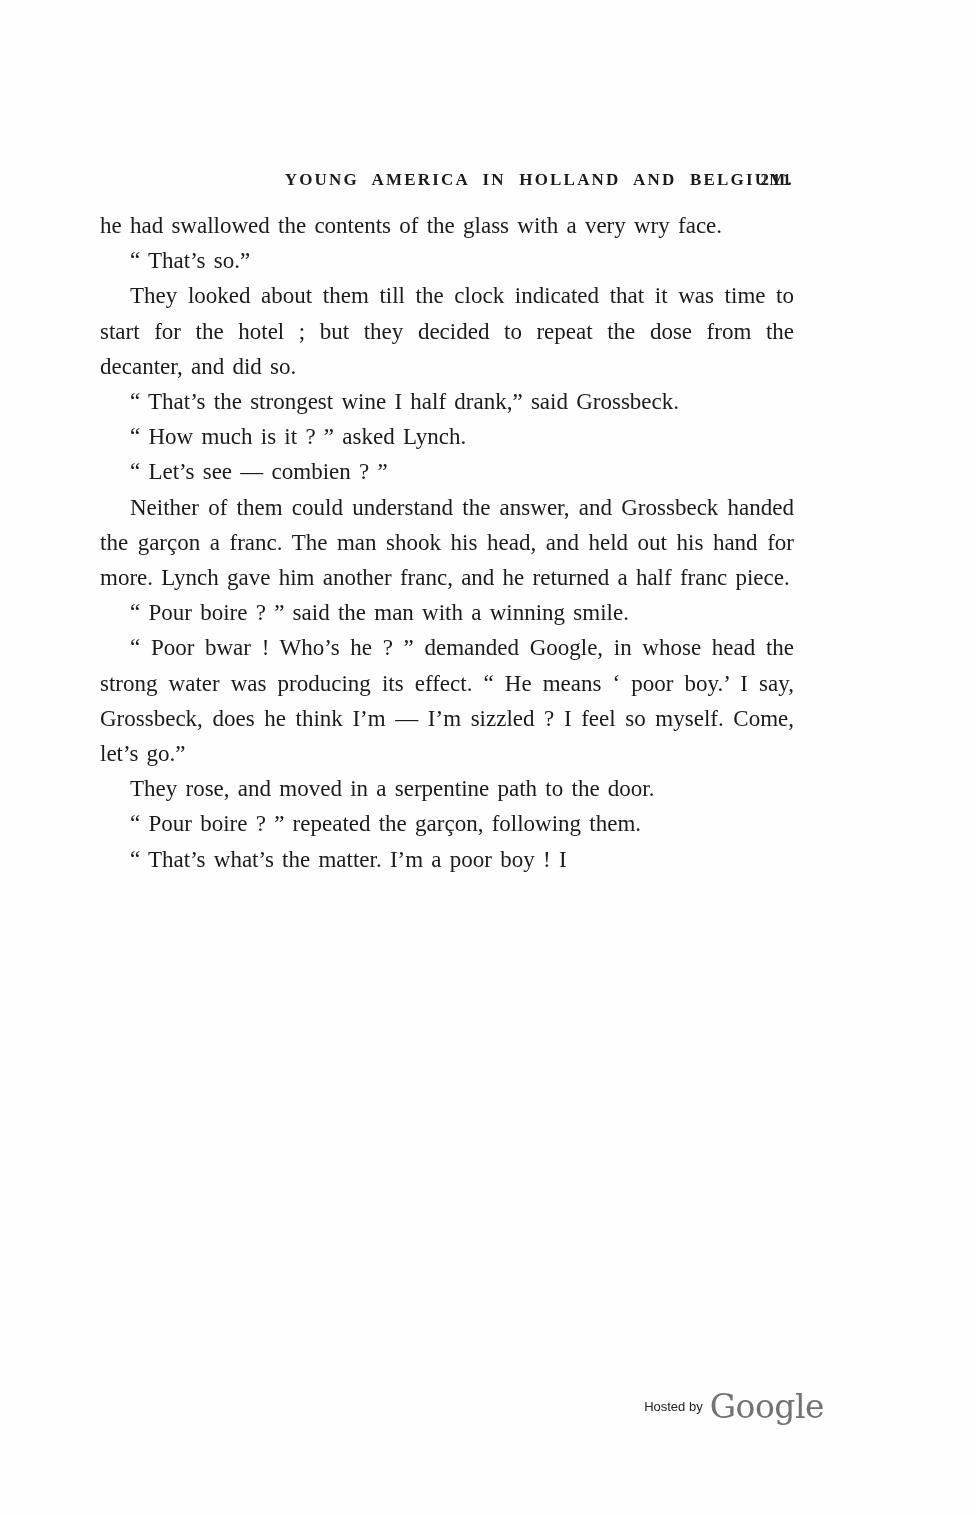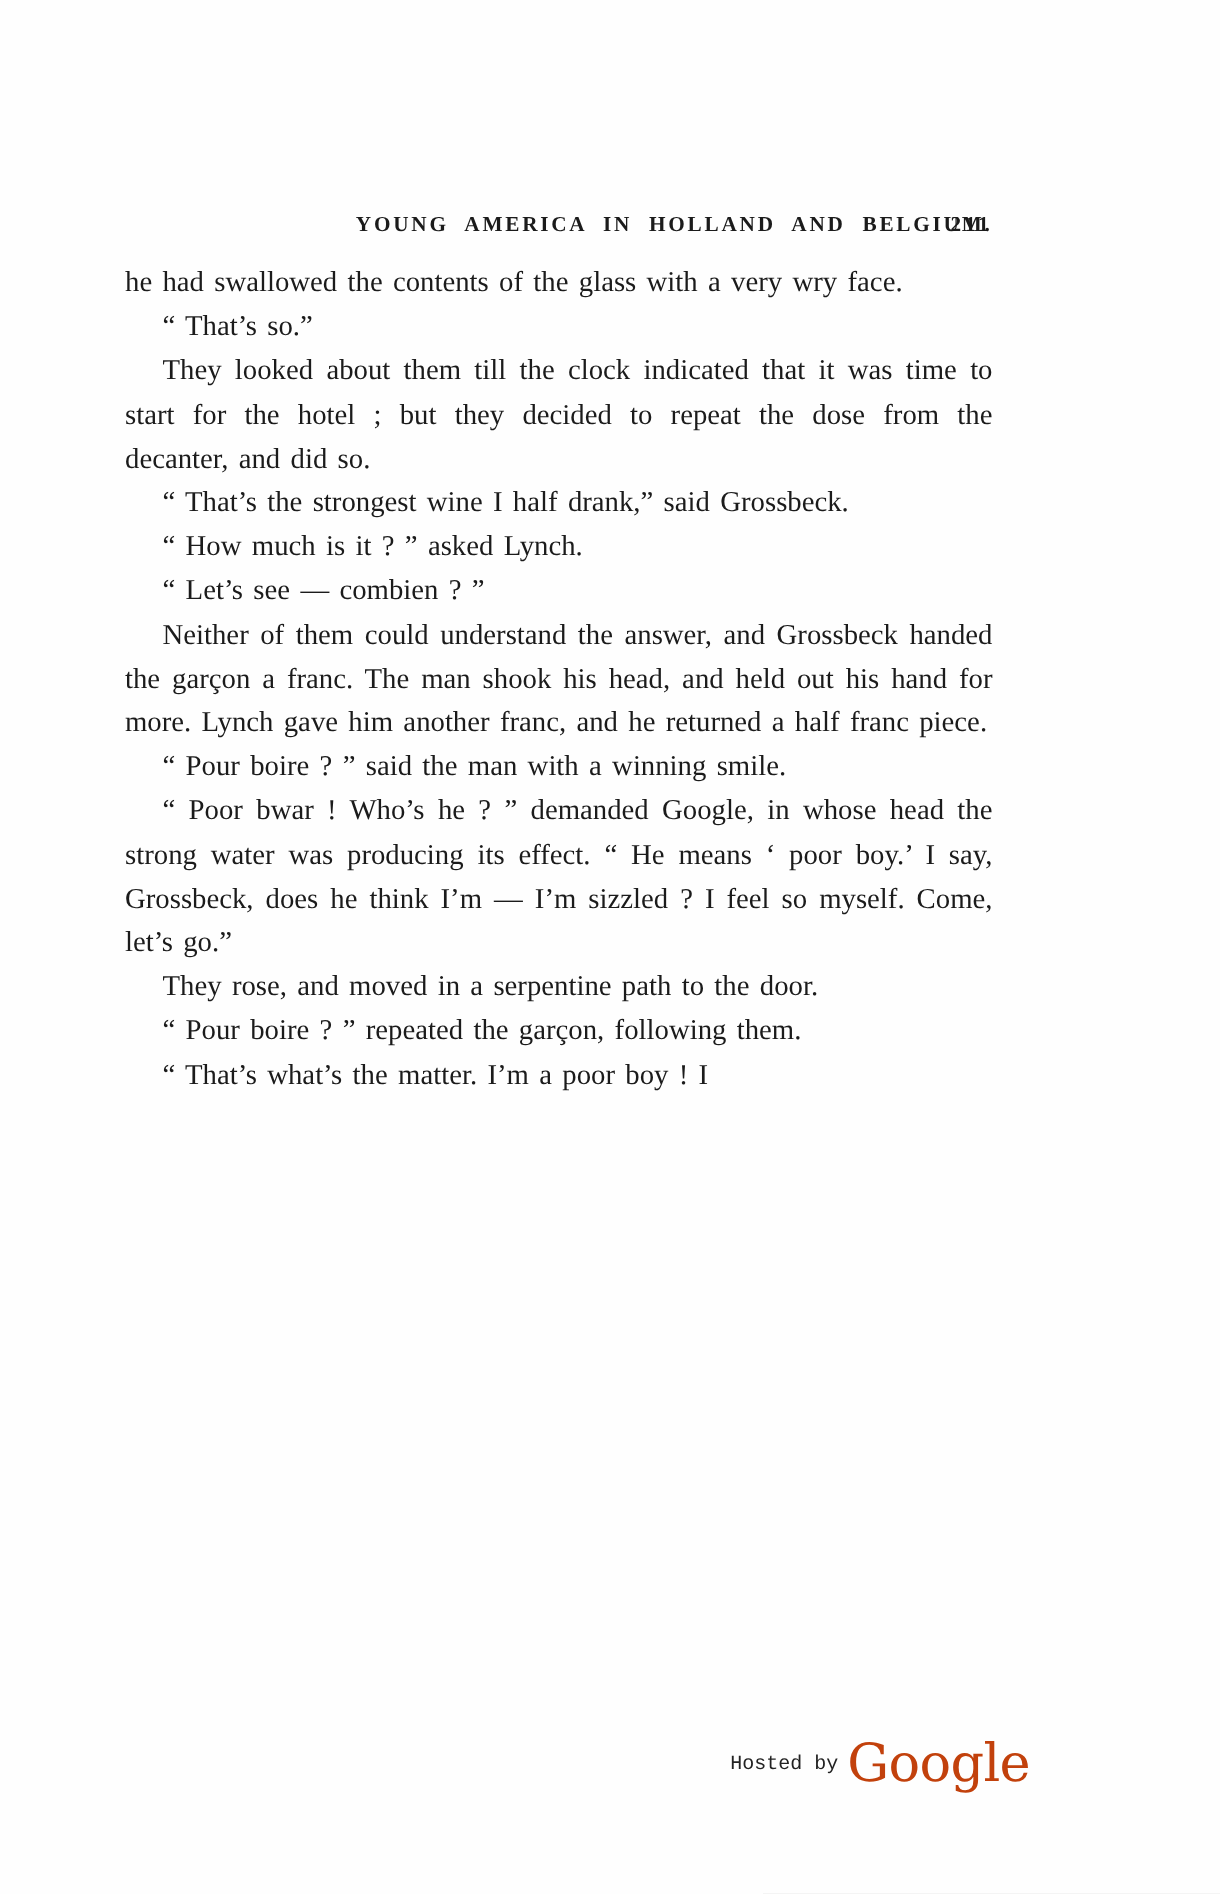--- a/index.html
+++ b/index.html
@@ -55,29 +55,29 @@
   }
   .page-footer {
     position: absolute;
     right: 152px;
     top: 1390px;
     display: flex;
     align-items: center;
     gap: 7px;
   }
   .hosted-by {
-    font-family: Liberation Mono, monospace;
-    font-size: 16px;
+    font-family: Liberation Sans, sans-serif;
+    font-size: 13px;
     color: #222;
     text-align: right;
   }
   .google-logo {
     font-family: "DejaVu Serif", "Liberation Serif", serif;
-    font-size: 42px;
-    color: #c2410c;
+    font-size: 33px;
+    color: #737373;
     letter-spacing: -0.5px;
     line-height: 1;
   }
 </style>
 </head>
 <body>
 
 <div class="page">
 
   <header class="page-header">

